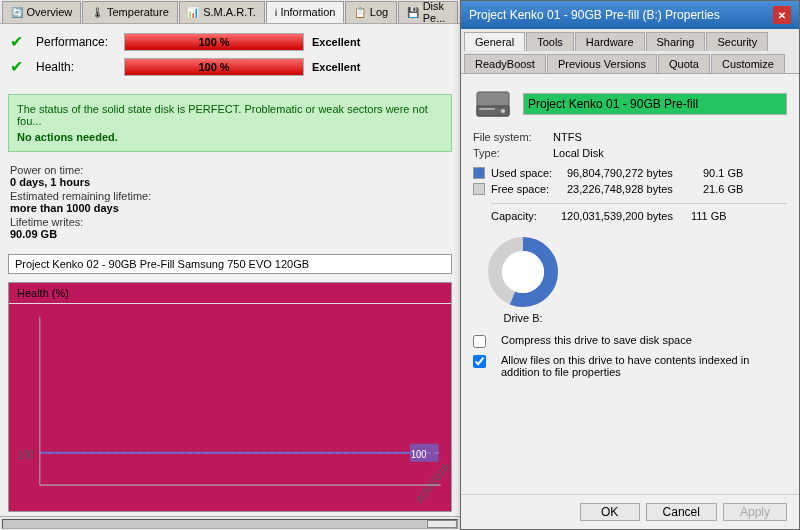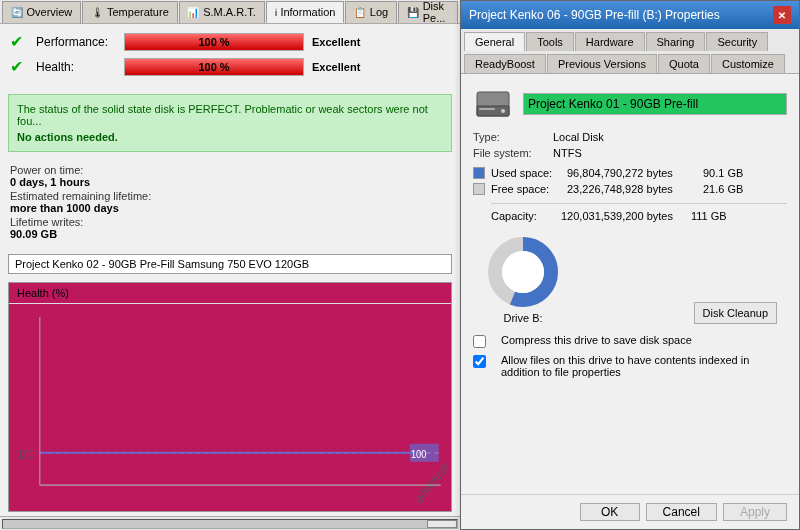--- a/index.html
+++ b/index.html
@@ -503,21 +503,21 @@
   <div class="scrollbar-area">
     <div class="scrollbar-track">
       <div class="scrollbar-thumb"></div>
     </div>
   </div>
 </div>
 
 <div class="right-panel">
 
   <div class="dialog-titlebar">
-    <span class="dialog-title-text">Project Kenko 06 - 90GB Pre-fill (B:) Properties</span>
+    <span class="dialog-title-text">Project Kenko 01 - 90GB Pre-fill (B:) Properties</span>
     <button class="dialog-close-btn">✕</button>
   </div>
 
   <div class="dialog-tabs">
     <div class="dialog-tab-row">
       <div class="dialog-tab active">
         <span>General</span>
       </div>
       <div class="dialog-tab">
         <span>Tools</span>
@@ -556,26 +556,26 @@
           <rect x="2" y="4" width="32" height="24" rx="2" fill="#888" stroke="#555" stroke-width="1"></rect>
           <rect x="2" y="18" width="32" height="10" rx="1" fill="#666" stroke="#444" stroke-width="1"></rect>
           <circle cx="28" cy="23" r="2" fill="#ccc"></circle>
           <rect x="4" y="20" width="16" height="2" rx="1" fill="#aaa"></rect>
         </svg>
       </div>
       <input type="text" class="drive-name-input" value="Project Kenko 01 - 90GB Pre-fill" style="">
     </div>
 
     <div class="prop-row">
+      <span class="prop-label">File system:</span>
+      <span class="prop-value">NTFS</span>
+    </div>
+    <div class="prop-row">
       <span class="prop-label">Type:</span>
       <span class="prop-value">Local Disk</span>
-    </div>
-    <div class="prop-row">
-      <span class="prop-label">File system:</span>
-      <span class="prop-value">NTFS</span>
     </div>
 
     <div class="space-section">
       <div class="space-row">
         <div class="space-color-box" style="background:#4472C4"></div>
         <span class="space-label">Used space:</span>
         <span class="space-bytes">96,804,790,272 bytes</span>
         <span class="space-gb">90.1 GB</span>
       </div>
       <div class="space-row">
@@ -598,21 +598,20 @@
           <svg viewBox="0 0 80 80" width="80" height="80">
 
             <circle cx="40" cy="40" r="28" fill="none" stroke="#d0d0d0" stroke-width="14"></circle>
 
             <circle cx="40" cy="40" r="28" fill="none" stroke="#4472C4" stroke-width="14" stroke-dasharray="142.5 175.9" stroke-dashoffset="44" transform="rotate(-90 40 40)"></circle>
             <circle cx="40" cy="40" r="21" fill="white"></circle>
           </svg>
         </div>
         <span class="disk-label">Drive B:</span>
       </div>
-      <button class="cleanup-btn">Disk Cleanup</button>
     </div>
 
     <div class="checkbox-section">
       <div class="checkbox-row">
         <input type="checkbox" id="compress" style="">
         <label for="compress">Compress this drive to save disk space</label>
       </div>
       <div class="checkbox-row">
         <input type="checkbox" id="index" checked="" style="">
         <label for="index">Allow files on this drive to have contents indexed in addition to file properties</label>

